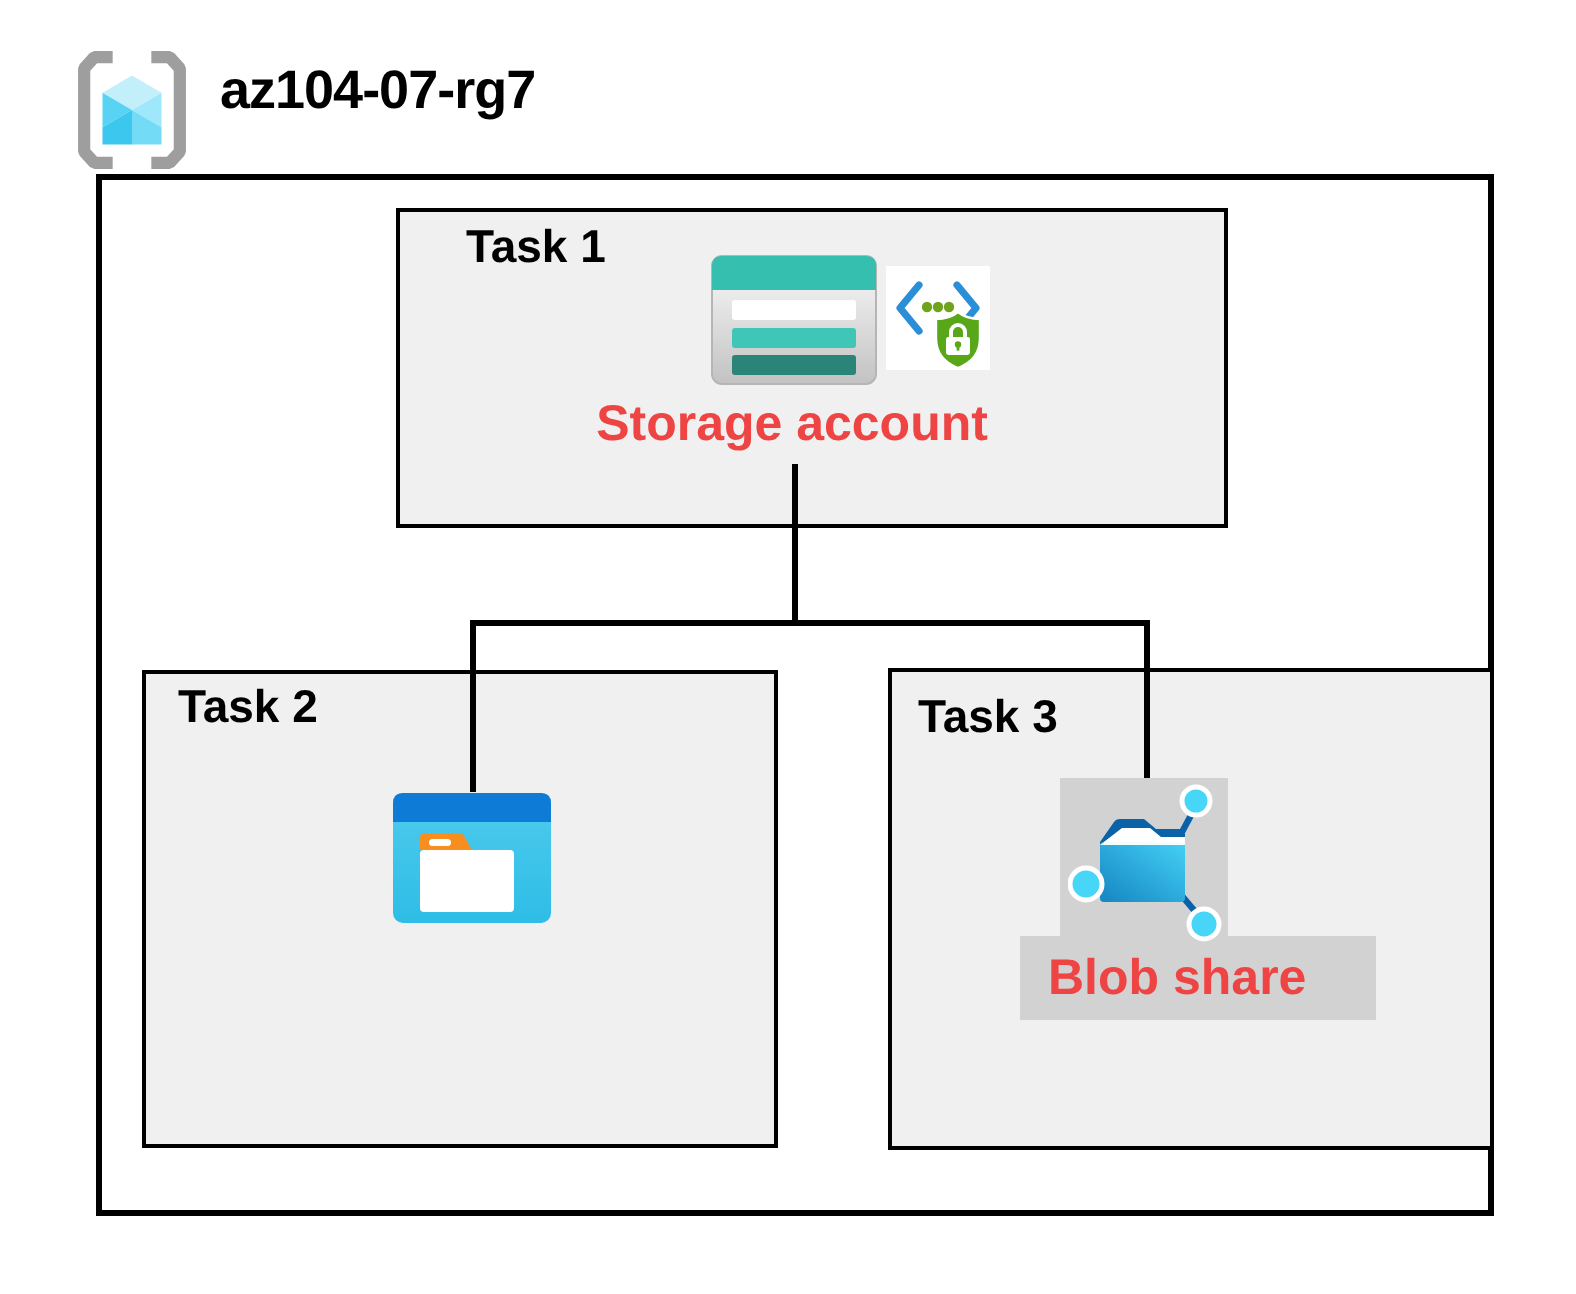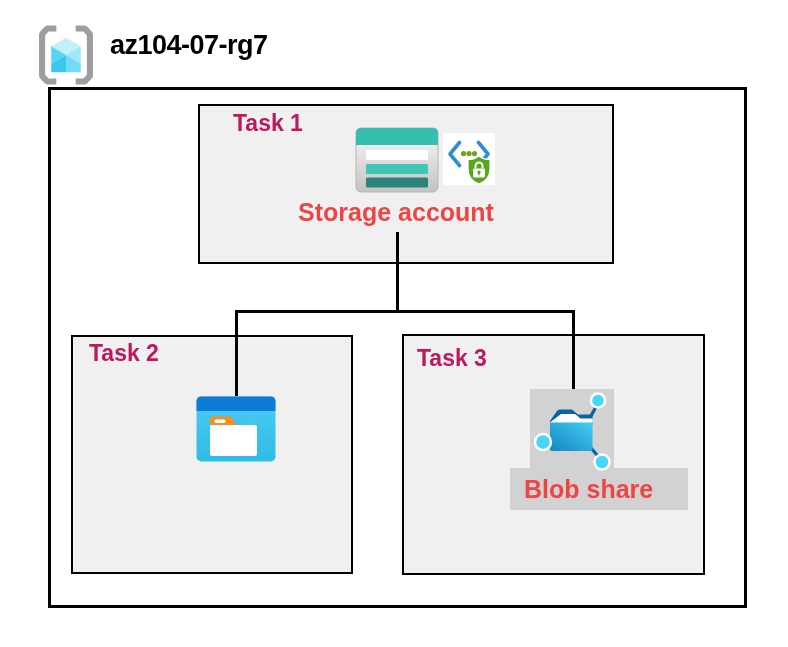--- a/index.html
+++ b/index.html
@@ -16,24 +16,24 @@
   
   .outer-box{
     left:48px;top:87px;width:699px;height:521px;
     border:3px solid #000;background:#ffffff;box-sizing:border-box;z-index:0;
   }
   
   .task-box{
     border:2px solid #000;background:#f0f0f0;box-sizing:border-box;z-index:1;
   }
   .task1{left:198px;top:104px;width:416px;height:160px;}
-  .task2{left:71px;top:335px;width:282px;height:239px;}
-  .task3{left:402px;top:334px;width:303px;height:241px;}
+  .task2{left:71px;top:335px;width:318px;height:239px;}
+  .task3{left:444px;top:334px;width:303px;height:241px;}
   .task-label{
-    position:absolute;font-size:23px;font-weight:700;color:#be185d;white-space:nowrap;
+    position:absolute;font-size:23px;font-weight:700;color:#000000;white-space:nowrap;
   }
   .resource-label{
     position:absolute;font-size:25px;font-weight:700;color:#ef4444;white-space:nowrap;z-index:4;
   }
   
   .line{background:#000;z-index:2;}
   .v1{left:396px;top:232px;width:3px;height:80px;}
   .h1{left:235px;top:310px;width:340px;height:3px;}
   .v2{left:235px;top:310px;width:3px;height:86px;}
   .v3{left:572px;top:310px;width:3px;height:81px;}

